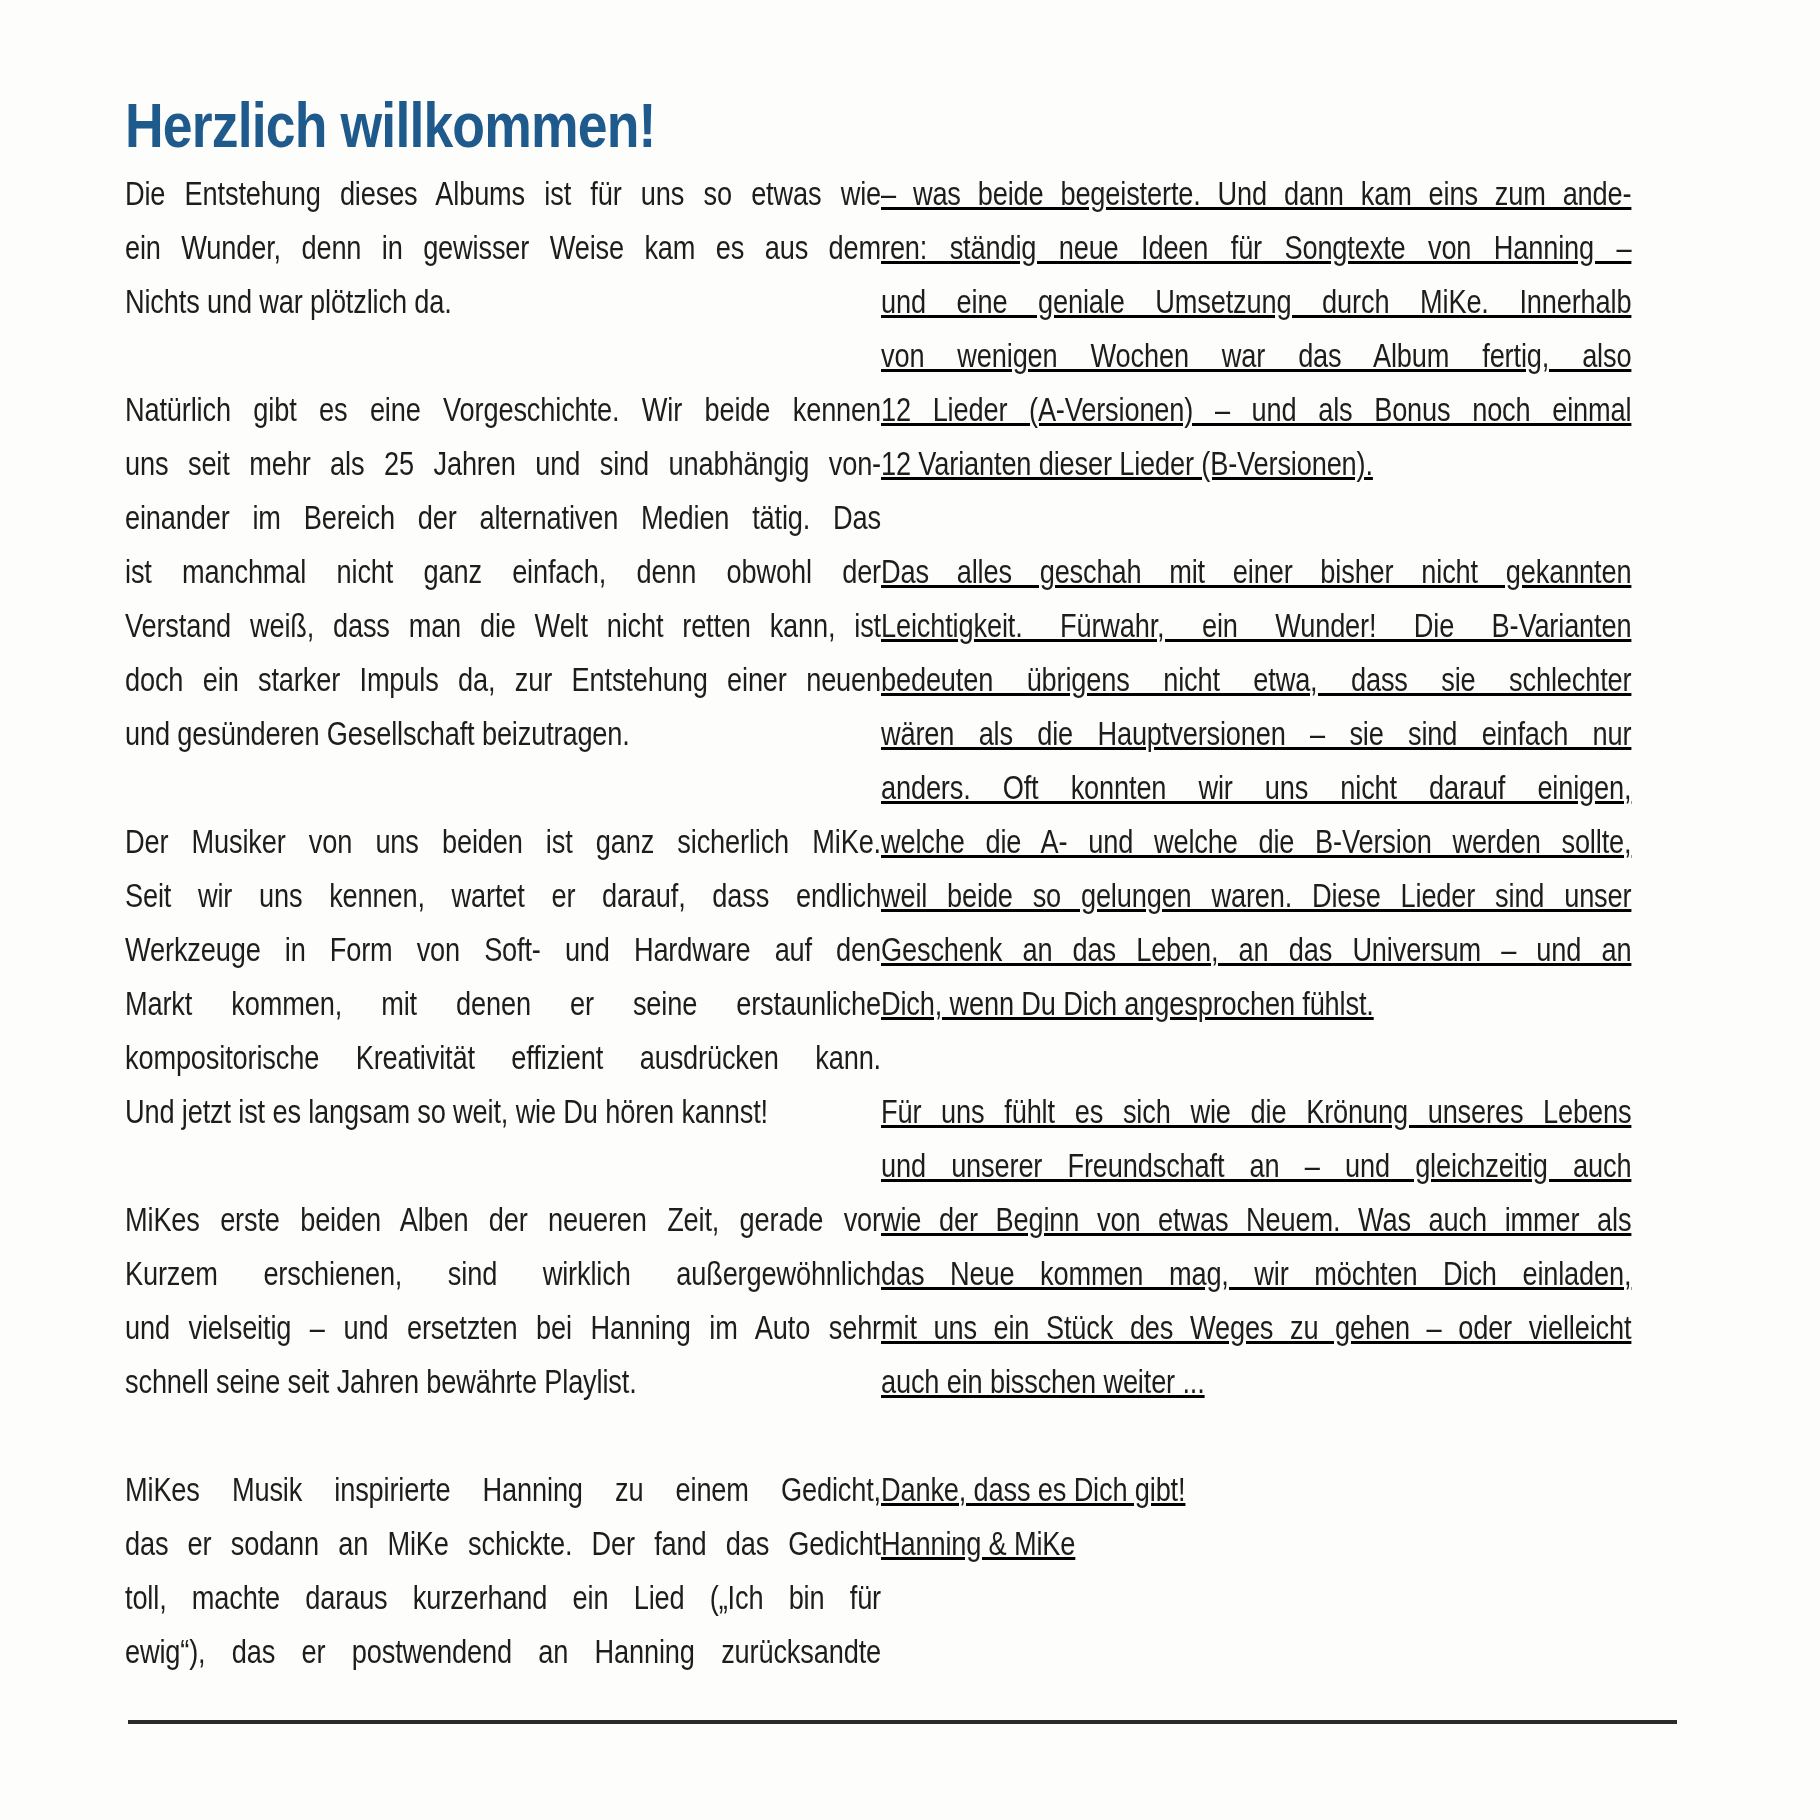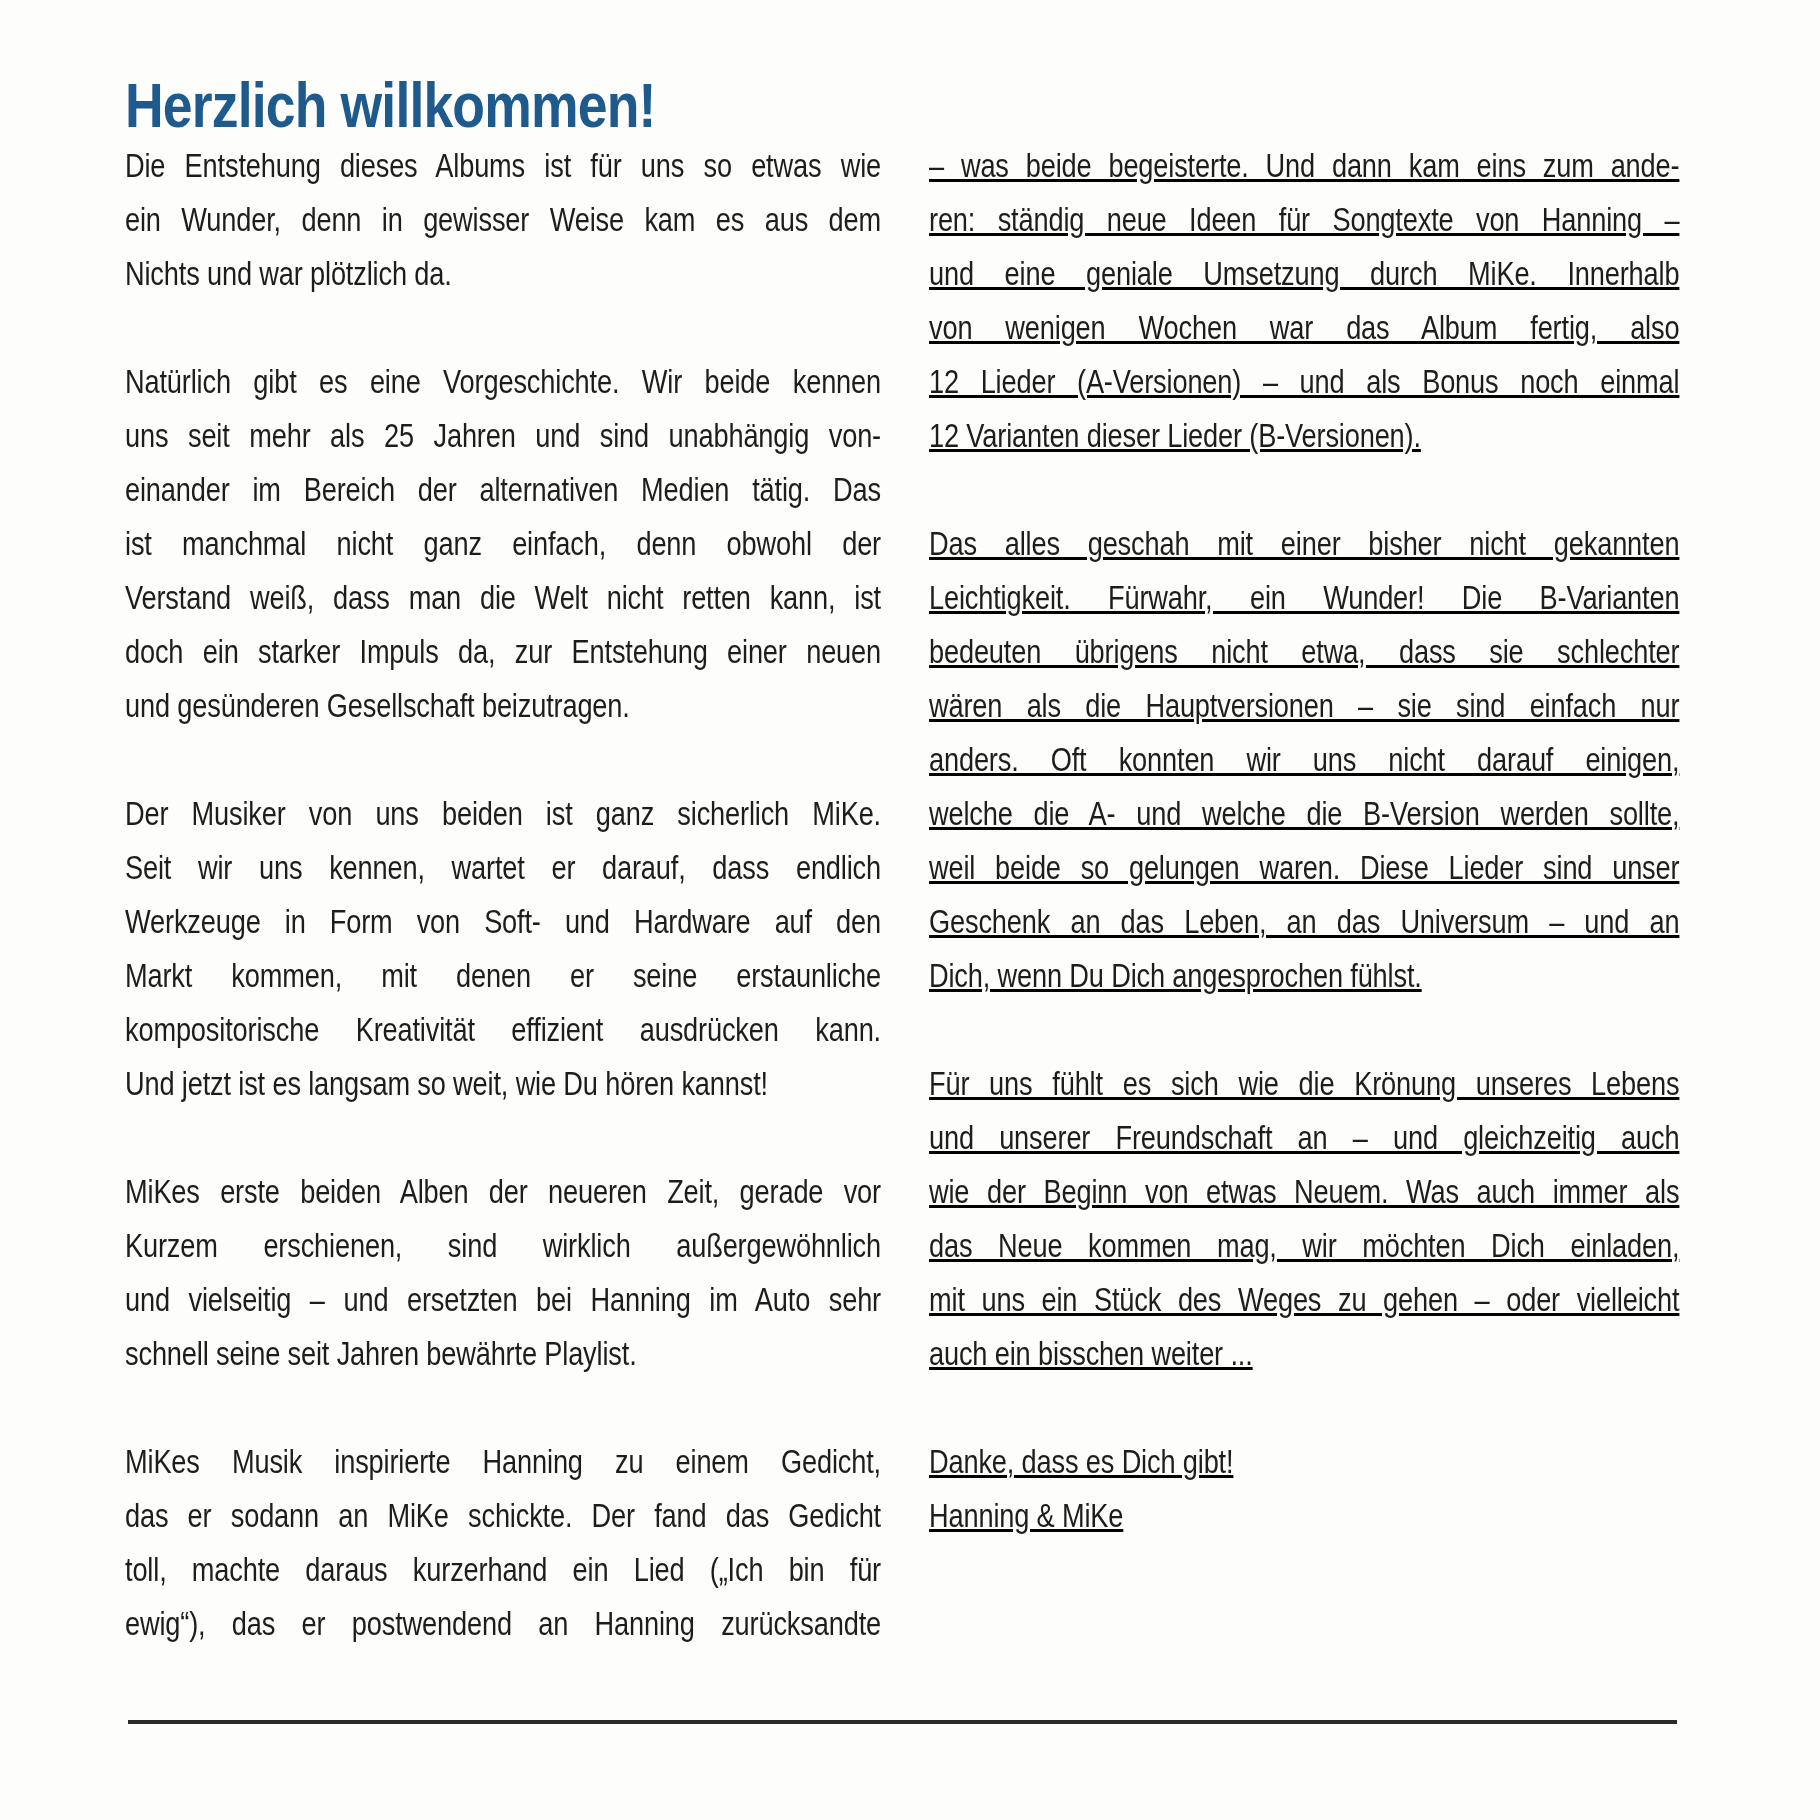--- a/index.html
+++ b/index.html
@@ -7,38 +7,38 @@
     position: relative;
     width: 1820px;
     height: 1820px;
     background: var(--bg-color, #fdfdfc);
     font-family: "Liberation Sans", sans-serif;
     overflow: hidden;
   }
   .content {
     position: absolute;
     left: 125px;
-    top: 72px;
+    top: 92px;
   }
   .title-wrap {
     transform: scaleX(0.85);
     transform-origin: left top;
     white-space: nowrap;
   }
   .page-title {
     margin: 0;
     font-size: 63px;
     line-height: 66px;
     font-weight: bold;
     color: var(--title-color, #1f5a8c);
     letter-spacing: -1px;
   }
   .columns {
     display: flex;
-    gap: 48px;
+    margin-top: 8px;
   }
   .colwrap-left  { width: 756px; }
   .colwrap-right { width: 750px; text-decoration: underline; }
   .colinner {
     transform: scaleX(0.8);
     transform-origin: left top;
   }
   .colinner-left  { width: 945px; }
   .colinner-right { width: 938px; }
   .para { margin: 0 0 54px 0; }

